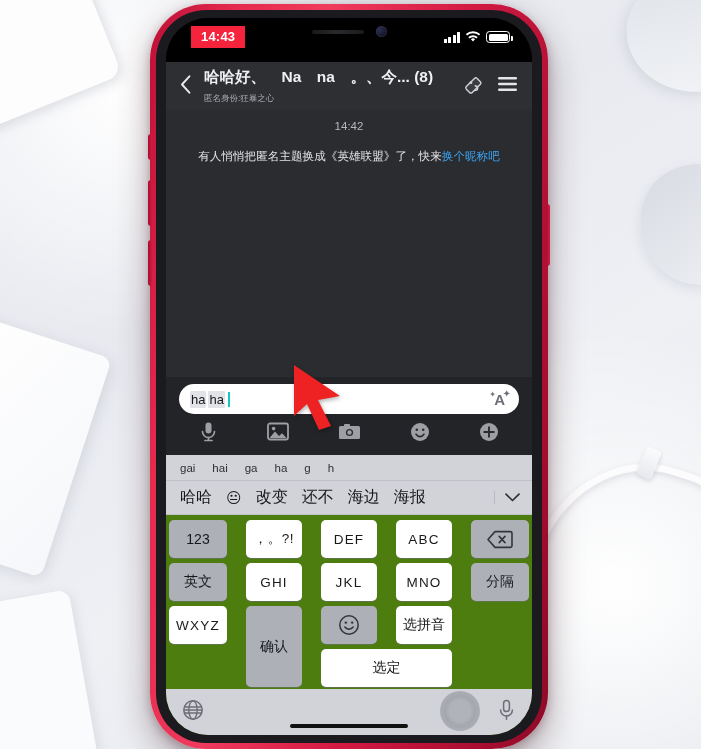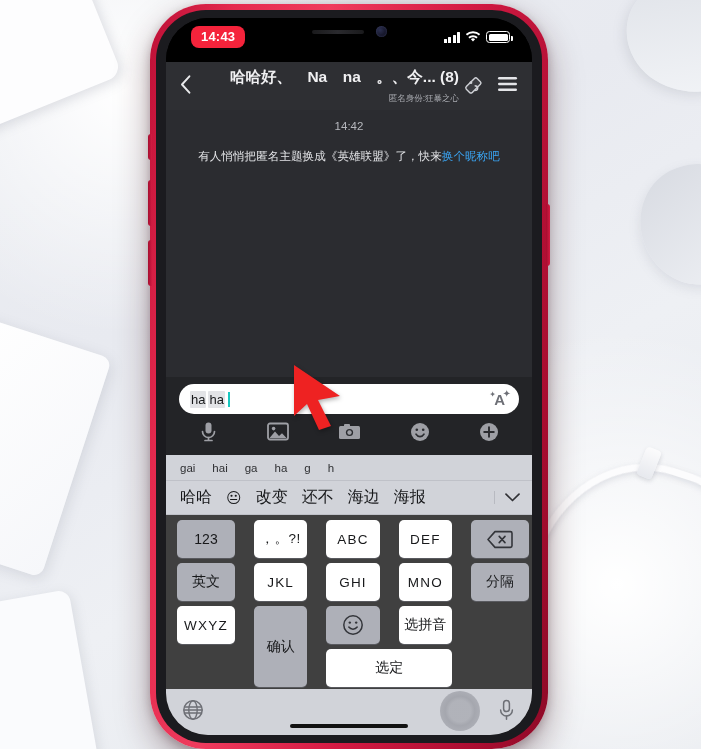--- a/index.html
+++ b/index.html
@@ -128,21 +128,21 @@
     width: 11px; height: 11px; border-radius: 50%;
     background: radial-gradient(circle at 35% 35%, #2c3050, #121223 70%);
     box-shadow: inset 0 0 2px #444a70;
   }
   #rec-pill {
     position: absolute; left: 25px; top: 8px;
     background: #f5233b;
     color: #fff;
     font-size: 13px; font-weight: bold;
     padding: 3px 10px 4px;
-    border-radius: 8px;
+    border-radius: 0;
     letter-spacing: .2px;
   }
   #status-right {
     position: absolute; right: 22px; top: 13px;
     display: flex; align-items: center; gap: 5px;
   }
   #signal-bars { display: flex; align-items: flex-end; gap: 1.5px; height: 11px; }
   #signal-bars i { display:block; width: 3px; background: #fff; border-radius: .5px; }
   #signal-bars i:nth-child(1){ height: 4px; }
   #signal-bars i:nth-child(2){ height: 6px; }
@@ -163,21 +163,21 @@
     flex: 0 0 auto;
     height: 48px;
     background: #2e2f33;
     display: flex; align-items: center;
     padding: 0 14px;
     position: relative;
   }
   #back-icon { width: 20px; flex: 0 0 auto; cursor: pointer; }
   #header-center {
     flex: 1 1 auto;
-    text-align: right;
+    text-align: left;
     overflow: hidden;
     padding: 0 4px;
   }
   #header-title {
     color: #f0f0f2;
     font-size: 15.5px;
     font-weight: bold;
     line-height: 18px;
     white-space: nowrap;
     overflow: hidden;
@@ -263,21 +263,21 @@
 
   #input-tools {
     display: flex; align-items: center; justify-content: space-between;
     padding: 7px 20px 4px;
   }
   .tool-btn { cursor: pointer; opacity: .82; }
 
   
   #keyboard {
     flex: 0 0 auto;
-    background: #404040;
+    background: #4d7c0f;
     display: flex; flex-direction: column;
   }
   #pinyin-row {
     height: 26px;
     background: #d1d3d9;
     display: flex; align-items: center;
     gap: 17px;
     padding: 0 14px;
     border-bottom: 1px solid #bfc1c8;
   }
@@ -302,21 +302,20 @@
     cursor: pointer;
     line-height: 1;
   }
 
   #keys {
     padding: 5px 3px 2px;
     display: grid;
     grid-template-columns: 58px 1fr 1fr 1fr 58px;
     grid-template-rows: repeat(4, 38px);
     gap: 5px 19px;
-    margin-left: 8px;
   }
   .key {
     border-radius: 5px;
     display: flex; align-items: center; justify-content: center;
     font-size: 14.5px;
     color: #18191b;
     cursor: pointer;
     box-shadow: 0 1px 0 rgba(110,112,120,.55);
     user-select: none;
   }
@@ -521,32 +520,32 @@
             <svg width="15" height="9" viewBox="0 0 15 9">
               <path d="M1 1.2 7.5 7.5 14 1.2" fill="none" stroke="#303135" stroke-width="1.7" stroke-linecap="round" stroke-linejoin="round"></path>
             </svg>
           </span>
         </div>
 
         <div id="keys">
 
           <div class="key dark digits">123</div>
           <div class="key light punct">，。?!</div>
+          <div class="key light letters">DEF</div>
           <div class="key light letters">ABC</div>
-          <div class="key light letters">DEF</div>
           <div class="key dark">
             <svg width="26" height="19" viewBox="0 0 26 19">
               <path d="M8 1.6h15.4a1.6 1.6 0 0 1 1.6 1.6v12.6a1.6 1.6 0 0 1-1.6 1.6H8L1 9.5z" fill="none" stroke="#33353a" stroke-width="1.6" stroke-linejoin="round"></path>
               <path d="M12.2 6.4 18 12.6M18 6.4l-5.8 6.2" stroke="#33353a" stroke-width="1.6" stroke-linecap="round"></path>
             </svg>
           </div>
 
           <div class="key dark cn">英文</div>
+          <div class="key light letters">GHI</div>
           <div class="key light letters">JKL</div>
-          <div class="key light letters">GHI</div>
           <div class="key light letters">MNO</div>
           <div class="key dark cn">分隔</div>
 
           <div class="key light letters">WXYZ</div>
           <div class="key cn" id="key-confirm">确认</div>
 
           <div class="key" id="key-emoji">
             <svg width="22" height="22" viewBox="0 0 22 22">
               <circle cx="11" cy="11" r="9.2" fill="none" stroke="#33353a" stroke-width="1.5"></circle>
               <circle cx="7.8" cy="8.6" r="1.2" fill="#33353a"></circle>

